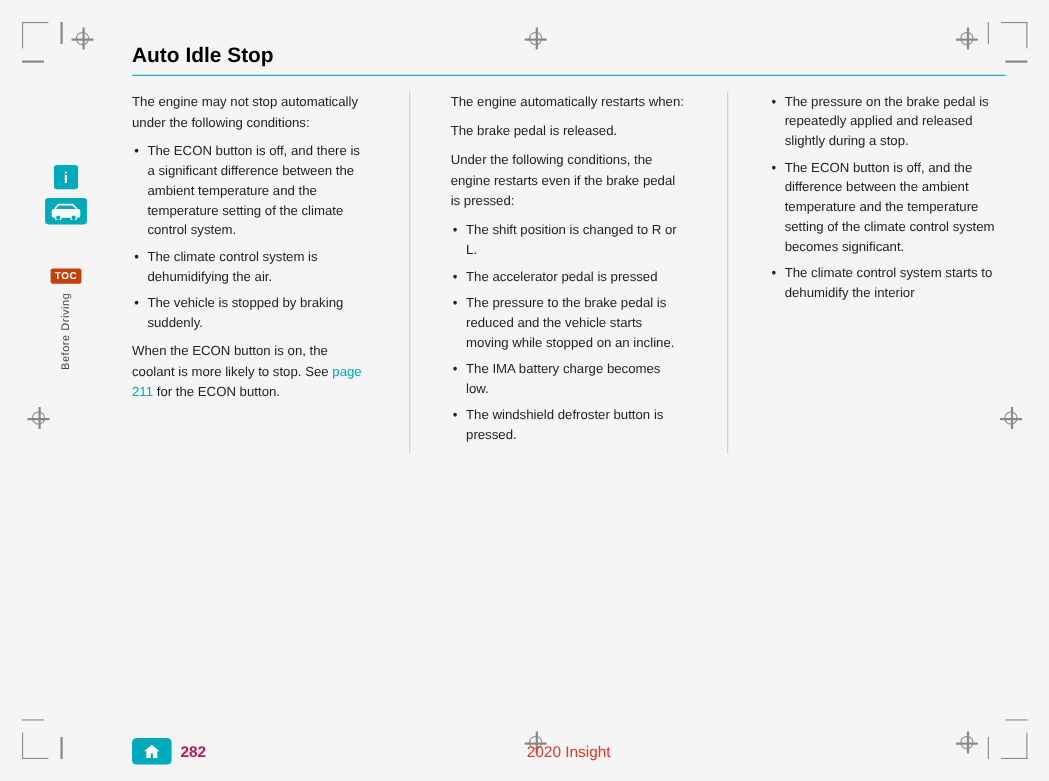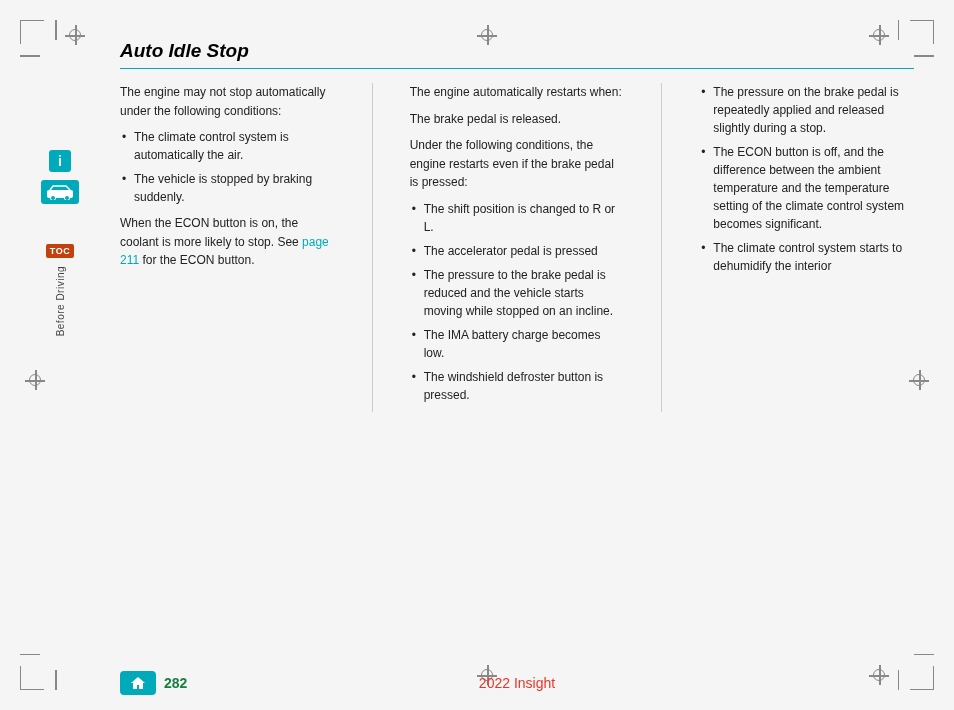--- a/index.html
+++ b/index.html
@@ -142,21 +142,20 @@
     .title-section {
       border-bottom: 1.5px solid #00aaba;
       padding-bottom: 6px;
       margin-bottom: 14px;
     }
 
     .page-title {
       font-size: 19px;
       font-weight: bold;
       color: #000;
-      font-style: italic;
     }
 
     
     .columns {
       display: flex;
       gap: 32px;
       margin-top: 4px;
     }
 
     .col {
@@ -224,21 +223,21 @@
       border-radius: 4px;
       display: flex;
       align-items: center;
       justify-content: center;
       margin-right: 8px;
     }
 
     .page-number {
       font-size: 14px;
       font-weight: bold;
-      color: #15803d;
+      color: #be185d;
       margin-right: auto;
     }
 
     .book-title {
       font-size: 14px;
       color: #e8342a;
       font-weight: normal;
       position: absolute;
       left: 50%;
       transform: translateX(-50%);
@@ -304,21 +303,22 @@
     <h1 class="page-title">Auto Idle Stop</h1>
   </div>
 
   <div class="columns">
 
     <div class="col">
       <div class="col-text">
         <p>The engine may not stop automatically under the following conditions:</p>
       </div>
       <ul class="bullet-list">
-        <li>The climate control system is automatically the air.</li>
+        <li>The ECON button is off, and there is a significant difference between the ambient temperature and the temperature setting of the climate control system.</li>
+        <li>The climate control system is dehumidifying the air.</li>
         <li>The vehicle is stopped by braking suddenly.</li>
       </ul>
       <div class="col-text">
         <span>When the ECON button is on, the coolant is more likely to stop. See </span><a class="link-text">page 211</a><span> for the ECON button.</span>
       </div>
     </div>
 
     <div class="col-divider"></div>
 
     <div class="col">
@@ -349,14 +349,14 @@
 </div>
 
 <div class="footer">
   <div class="home-btn">
 
     <svg width="18" height="16" viewBox="0 0 18 16" fill="none" xmlns="http://www.w3.org/2000/svg">
       <path d="M9 2L2 8H4V14H8V10H10V14H14V8H16L9 2Z" fill="white"></path>
     </svg>
   </div>
   <span class="page-number">282</span>
-  <span class="book-title">2022 Insight</span>
+  <span class="book-title">2020 Insight</span>
 </div>
 
 </body></html>

